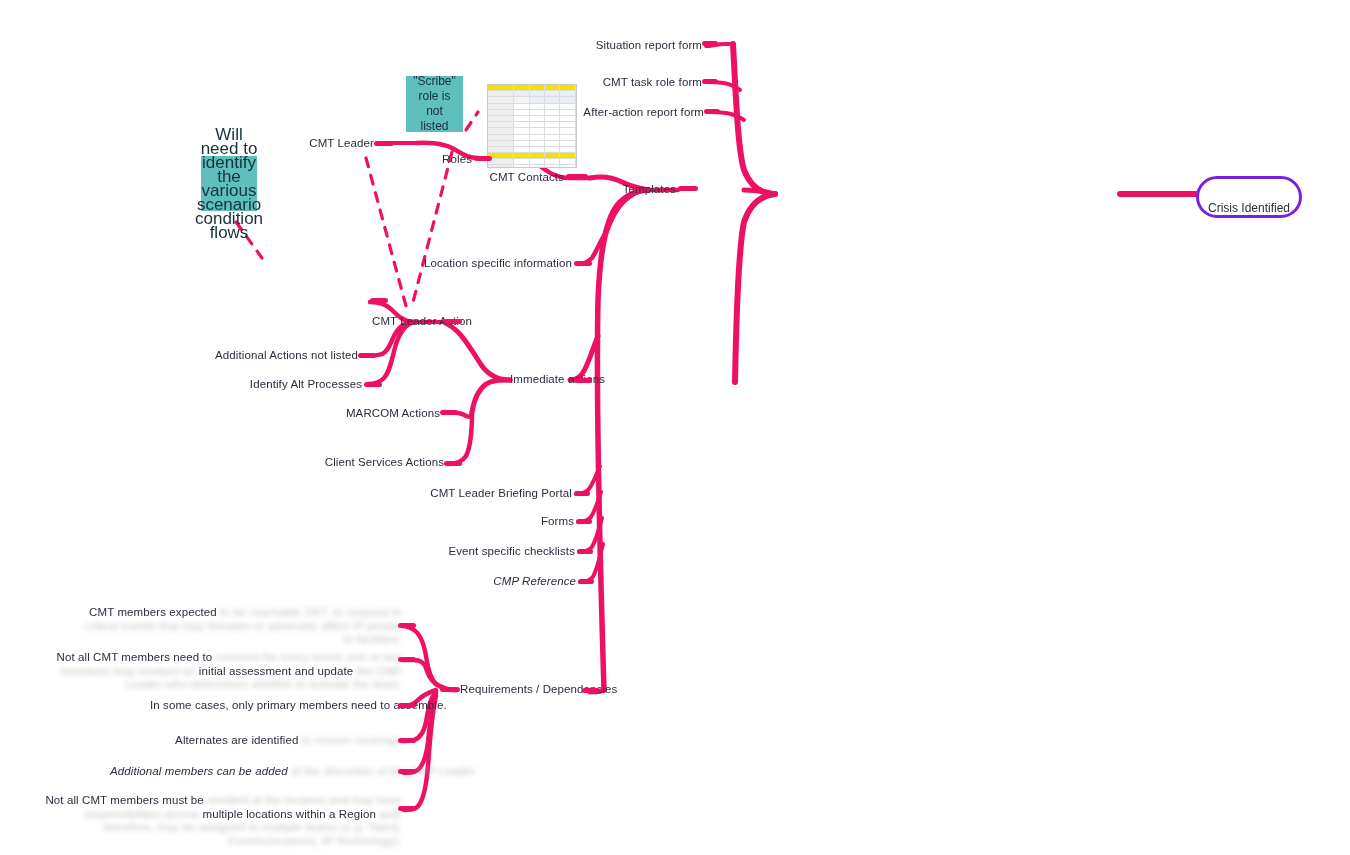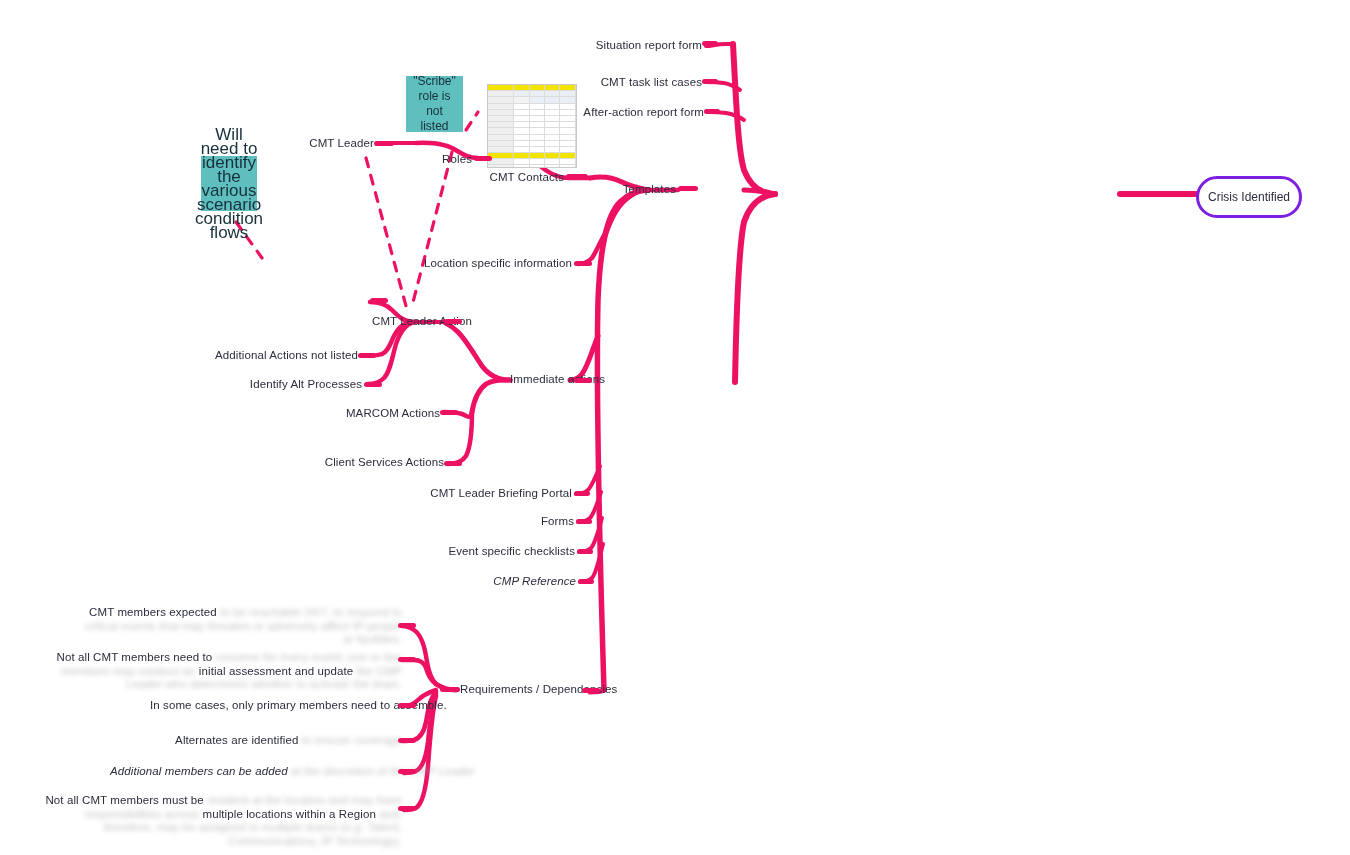--- a/index.html
+++ b/index.html
@@ -6,21 +6,21 @@
   body{width:1350px;height:855px;position:relative;overflow:hidden;
        font-family:"Liberation Sans",sans-serif;color:#2b2b3a;}
   #canvas{position:absolute;left:0;top:0;width:1350px;height:855px;}
   svg.links{position:absolute;left:0;top:0;width:1350px;height:855px;pointer-events:none;}
   .node{position:absolute;font-size:11.5px;line-height:13.5px;color:#2b2d3e;
         white-space:nowrap;letter-spacing:.1px;}
   .node.wrap{white-space:normal;}
   .r{text-align:right;}
   .l{text-align:left;}
   .root{position:absolute;border:3.5px solid #7B1FE0;border-radius:22px;
-        background:#ffffff;display:flex;align-items:center;justify-content:center;
+        background:#ffffff;display:flex;align-items:flex-end;justify-content:center;
         font-size:12px;color:#2b2d3e;}
   .sticky{position:absolute;background:#5FBFBF;color:#17303a;font-size:17px;
           line-height:14px;text-align:center;display:flex;align-items:center;
           justify-content:center;padding:4px 5px;box-sizing:border-box;
           font-family:"Liberation Sans",sans-serif;}
   .sheet{position:absolute;background:#fff;border:1px solid #c9c9c9;overflow:hidden;}
   .sheet .row{display:flex;height:5.2px;border-bottom:1px solid #dcdcdc;}
   .sheet .cell{border-right:1px solid #dcdcdc;box-sizing:border-box;}
   .blur{filter:blur(2.6px);opacity:.62;}
   .redact{color:#9a9a9a;}
@@ -207,21 +207,21 @@
         <div class="cell" style="width:17%"></div>
         <div class="cell" style="width:18%"></div>
       </div>
 
   </div>
 
   <div class="node r" style="left:500px;top:39px;width:202px;">
     <span>Situation report form</span>
   </div>
   <div class="node r" style="left:500px;top:76px;width:202px;">
-    <span>CMT task list cases</span>
+    <span>CMT task role form</span>
   </div>
   <div class="node r" style="left:500px;top:106px;width:204px;">
     <span>After-action report form</span>
   </div>
   <div class="node r" style="left:540px;top:183px;width:136px;">
     <span>Templates</span>
   </div>
 
   <div class="node r" style="left:250px;top:137px;width:124px;">
     <span>CMT Leader</span>

